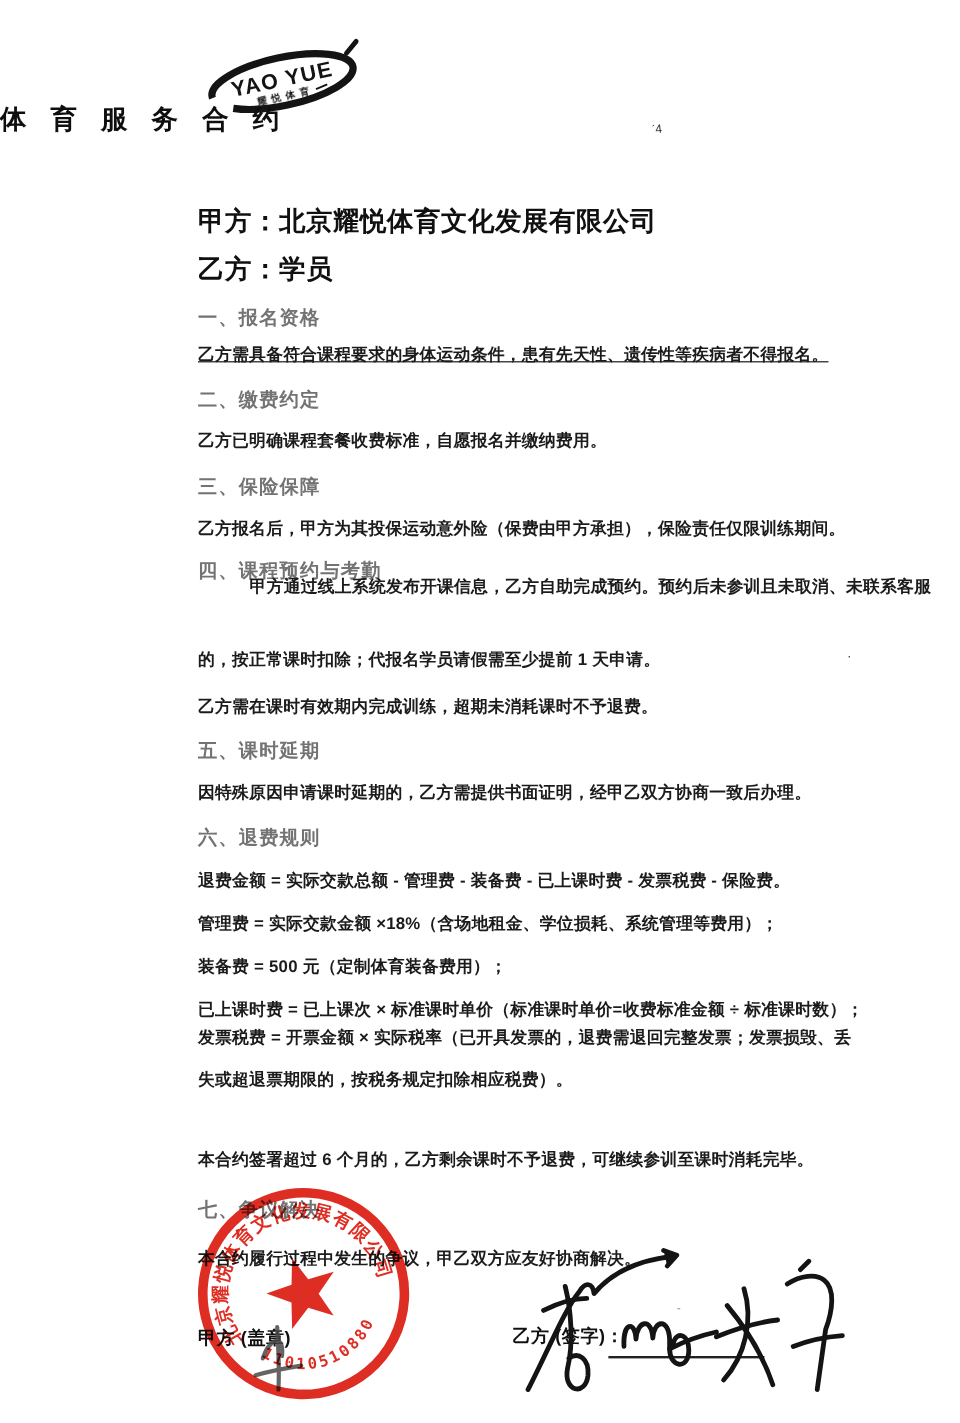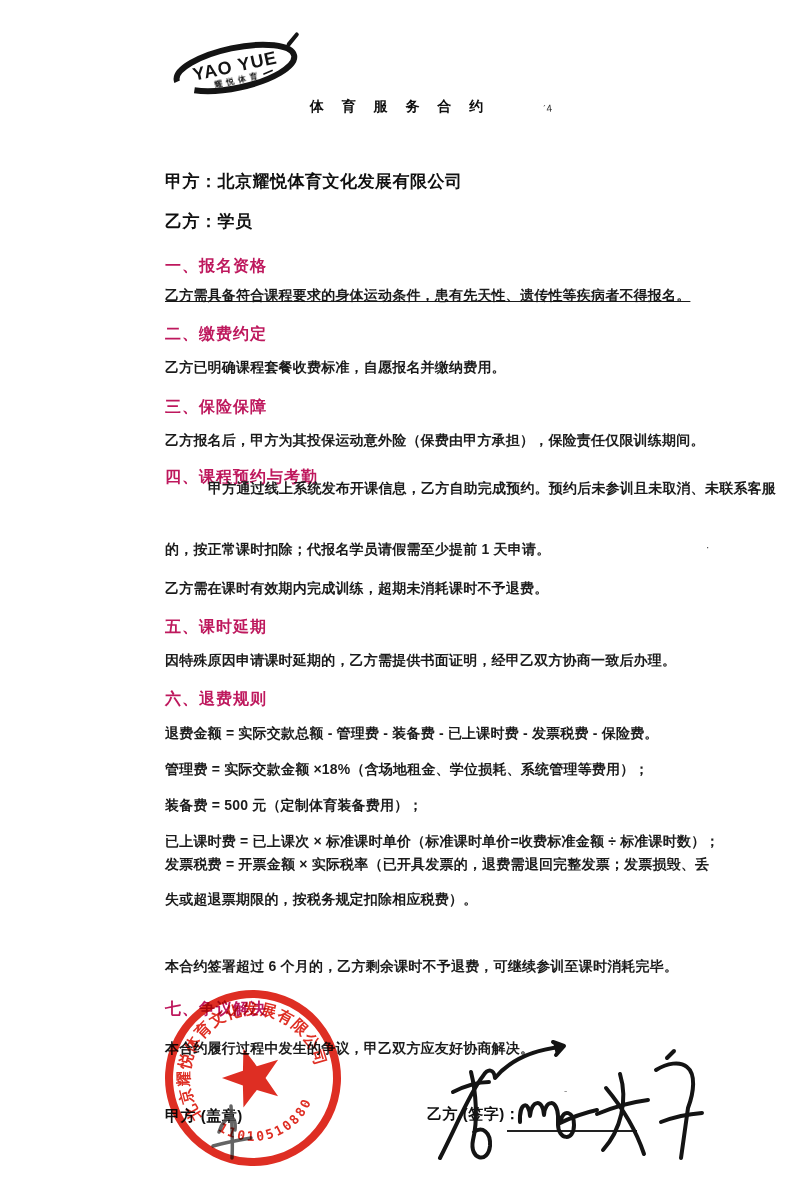--- a/index.html
+++ b/index.html
@@ -2,26 +2,26 @@
 <html><head>
 <meta charset="utf-8">
 <style>
   html,body{margin:0;padding:0;background:#e9e9e9;}
   .page{
     position:relative;width:800px;height:1186px;background:#ffffff;
     font-family:"Liberation Sans","DejaVu Sans",sans-serif;color:#141414;
     margin:0 auto;overflow:hidden;
   }
   .line{position:absolute;left:165px;white-space:nowrap;line-height:1.2;}
-  .party{font-size:17px;font-weight:800;letter-spacing:.5px;color:#101010;}
-  .h{font-size:16px;font-weight:800;letter-spacing:1px;color:#be185d;}
+  .party{font-size:22px;font-weight:800;letter-spacing:.5px;color:#101010;}
+  .h{font-size:16px;font-weight:800;letter-spacing:1px;color:#737373;}
   .p{font-size:14px;font-weight:600;color:#1b1b1b;letter-spacing:0.2px;}
   .title{
-    position:absolute;top:98px;left:0;width:100%;text-align:center;
-    font-size:14px;font-weight:800;letter-spacing:7px;color:#0e0e0e;
+    position:absolute;top:85px;left:0;width:100%;text-align:left;
+    font-size:22px;font-weight:800;letter-spacing:7px;color:#0e0e0e;
   }
   .artifact{position:absolute;color:#2e2e2e;font-size:10px;line-height:1;}
   .sig-underline{position:absolute;left:507px;top:1108px;width:130px;height:22px;border-bottom:2px solid #222;}
   .stamp-svg{position:absolute;left:153px;top:978px;mix-blend-mode:multiply;opacity:.95;}
   .sigb-svg{position:absolute;left:415px;top:1030px;}
   .ghost-svg{position:absolute;left:205px;top:1098px;opacity:.85;}
   .logo-svg{position:absolute;left:165px;top:28px;}
 </style>
 </head>
 <body>

